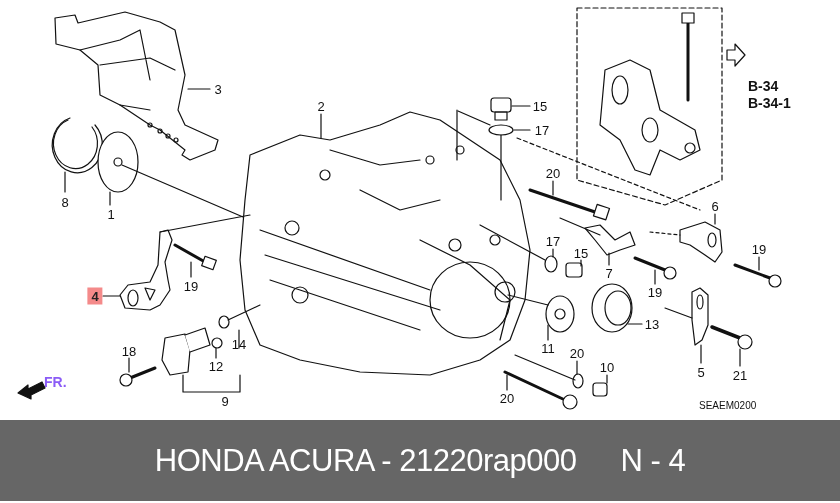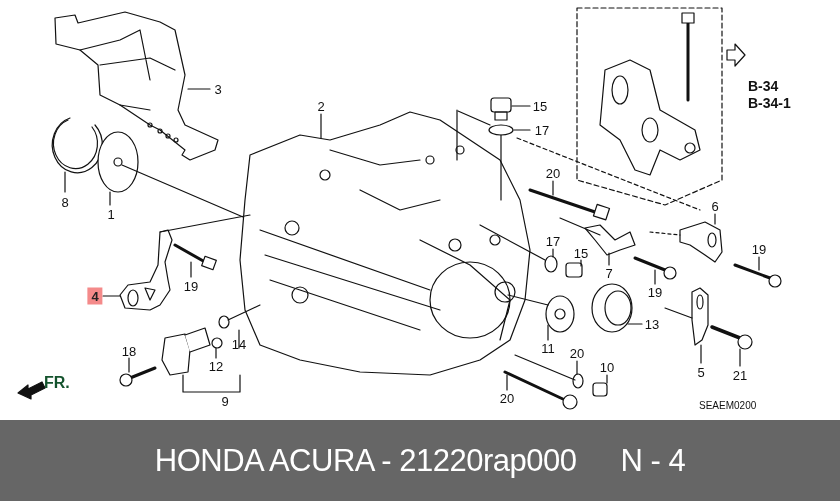--- a/index.html
+++ b/index.html
@@ -3,21 +3,21 @@
 <meta charset="utf-8">
 <style>
   html, body { margin: 0; padding: 0; }
   body { width: 840px; height: 503px; position: relative; background: #ffffff; overflow: hidden; font-family: "Liberation Sans", sans-serif; }
   #diagram { position: absolute; left: 0; top: 0; width: 840px; height: 420px; background: #ffffff; }
   #diagram svg { position: absolute; left: 0; top: 0; }
   .lbl { position: absolute; font-family: "Liberation Sans", sans-serif; font-size: 13px; color: #111; line-height: 1; transform: translate(-50%, -50%); white-space: nowrap; }
   .lbl.hl { background: #f48a8a; color: #222; padding: 2px 4px; font-weight: bold; }
   .ref { position: absolute; font-family: "Liberation Sans", sans-serif; font-weight: bold; font-size: 14px; color: #111; line-height: 17px; margin-top: 33px; }
   .code { position: absolute; font-family: Liberation Sans, sans-serif; font-size: 10px; color: #111; }
-  .fr { position: absolute; font-family: "Liberation Sans", sans-serif; font-weight: bold; font-size: 16px; color: #14532d; }
+  .fr { position: absolute; font-family: "Liberation Sans", sans-serif; font-weight: bold; font-size: 14px; color: #8b5cf6; }
   #footer { position: absolute; left: 0; top: 420px; width: 840px; height: 81px; background: #666666; display: flex; align-items: center; justify-content: center; }
   #footer .title { color: #ffffff; font-family: "Liberation Sans", sans-serif; font-size: 31px; letter-spacing: -0.5px; }
   #footer .gap { display: inline-block; width: 44px; }
 </style>
 </head>
 <body>
 
 <div id="diagram">
   <svg width="840" height="420" viewBox="0 0 840 420" fill="none" stroke="#111" stroke-width="1.2" stroke-linejoin="round" stroke-linecap="round">
 

